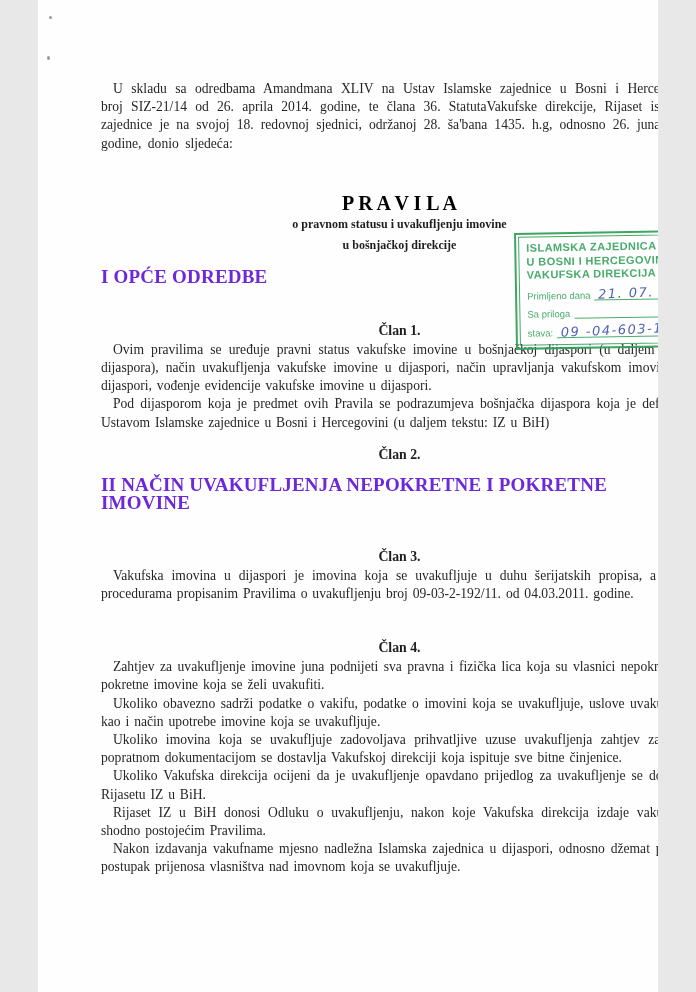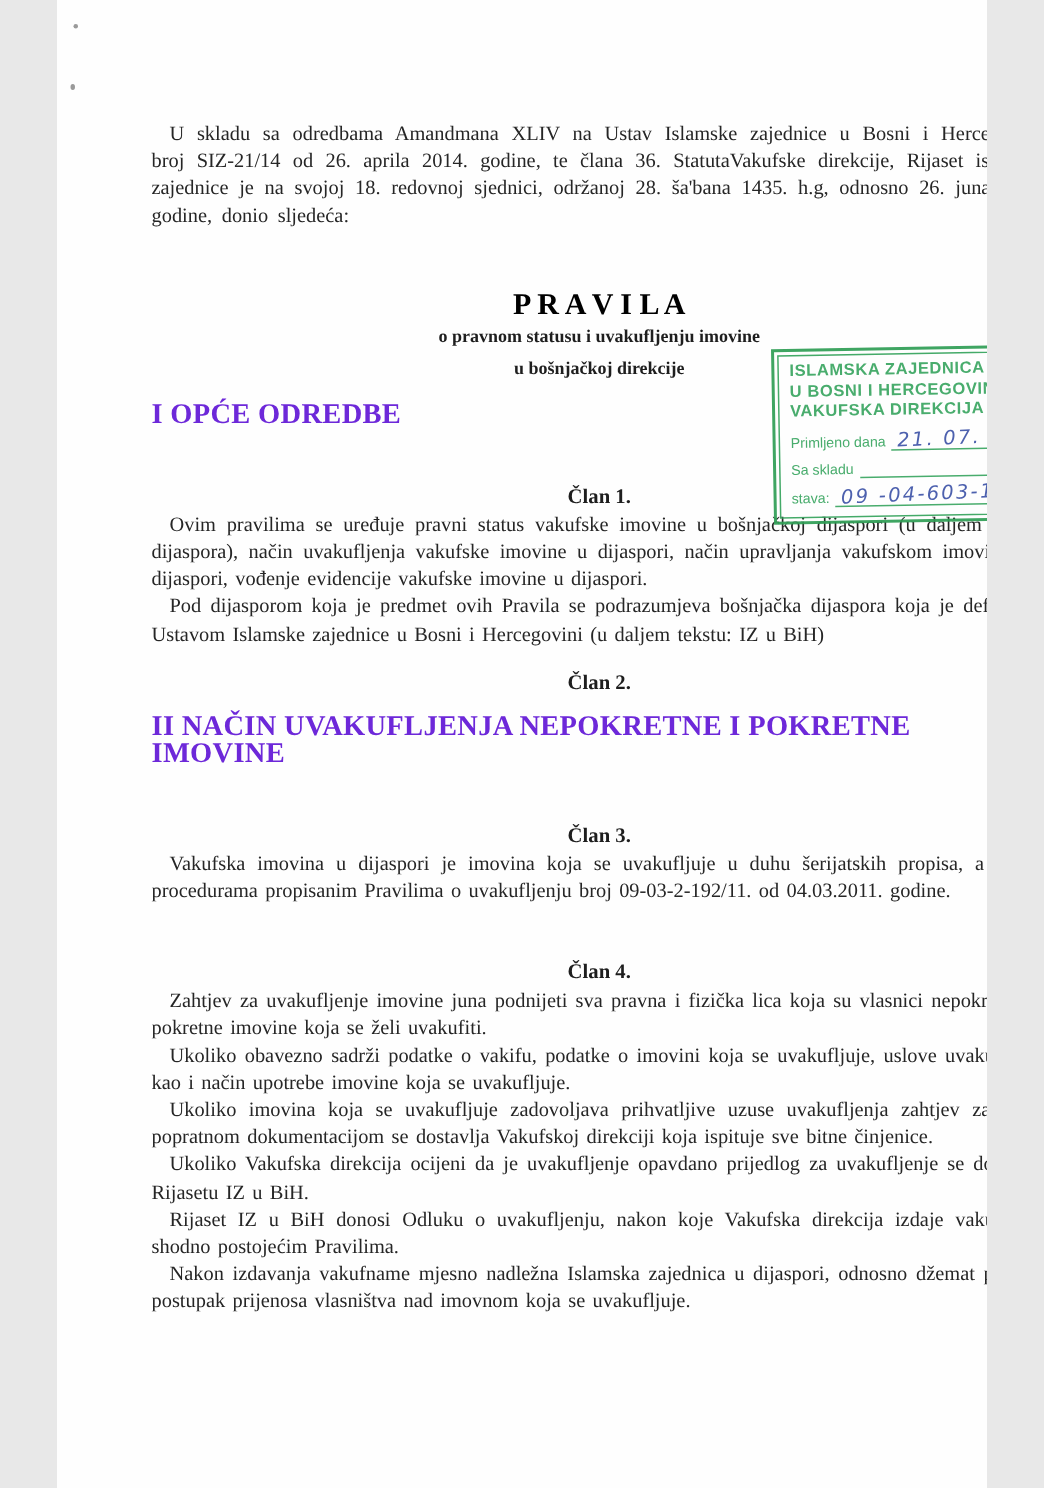--- a/index.html
+++ b/index.html
@@ -186,21 +186,21 @@
       <div class="stamp-org">VAKUFSKA DIREKCIJA SARAJEVO</div>
 
       <div class="stamp-row">
         <span class="stamp-label">Primljeno dana</span>
         <span class="stamp-line">
           <span class="ink">21. 07. 2014</span>
         </span>
       </div>
 
       <div class="stamp-row">
-        <span class="stamp-label">Sa skladu</span>
+        <span class="stamp-label">Sa priloga</span>
         <span class="stamp-line">
           <span class="ink"></span>
         </span>
       </div>
 
       <div class="stamp-row">
         <span class="stamp-label">stava:</span>
         <span class="stamp-line">
           <span class="ink">09 -04-603-1/14.</span>
         </span>

